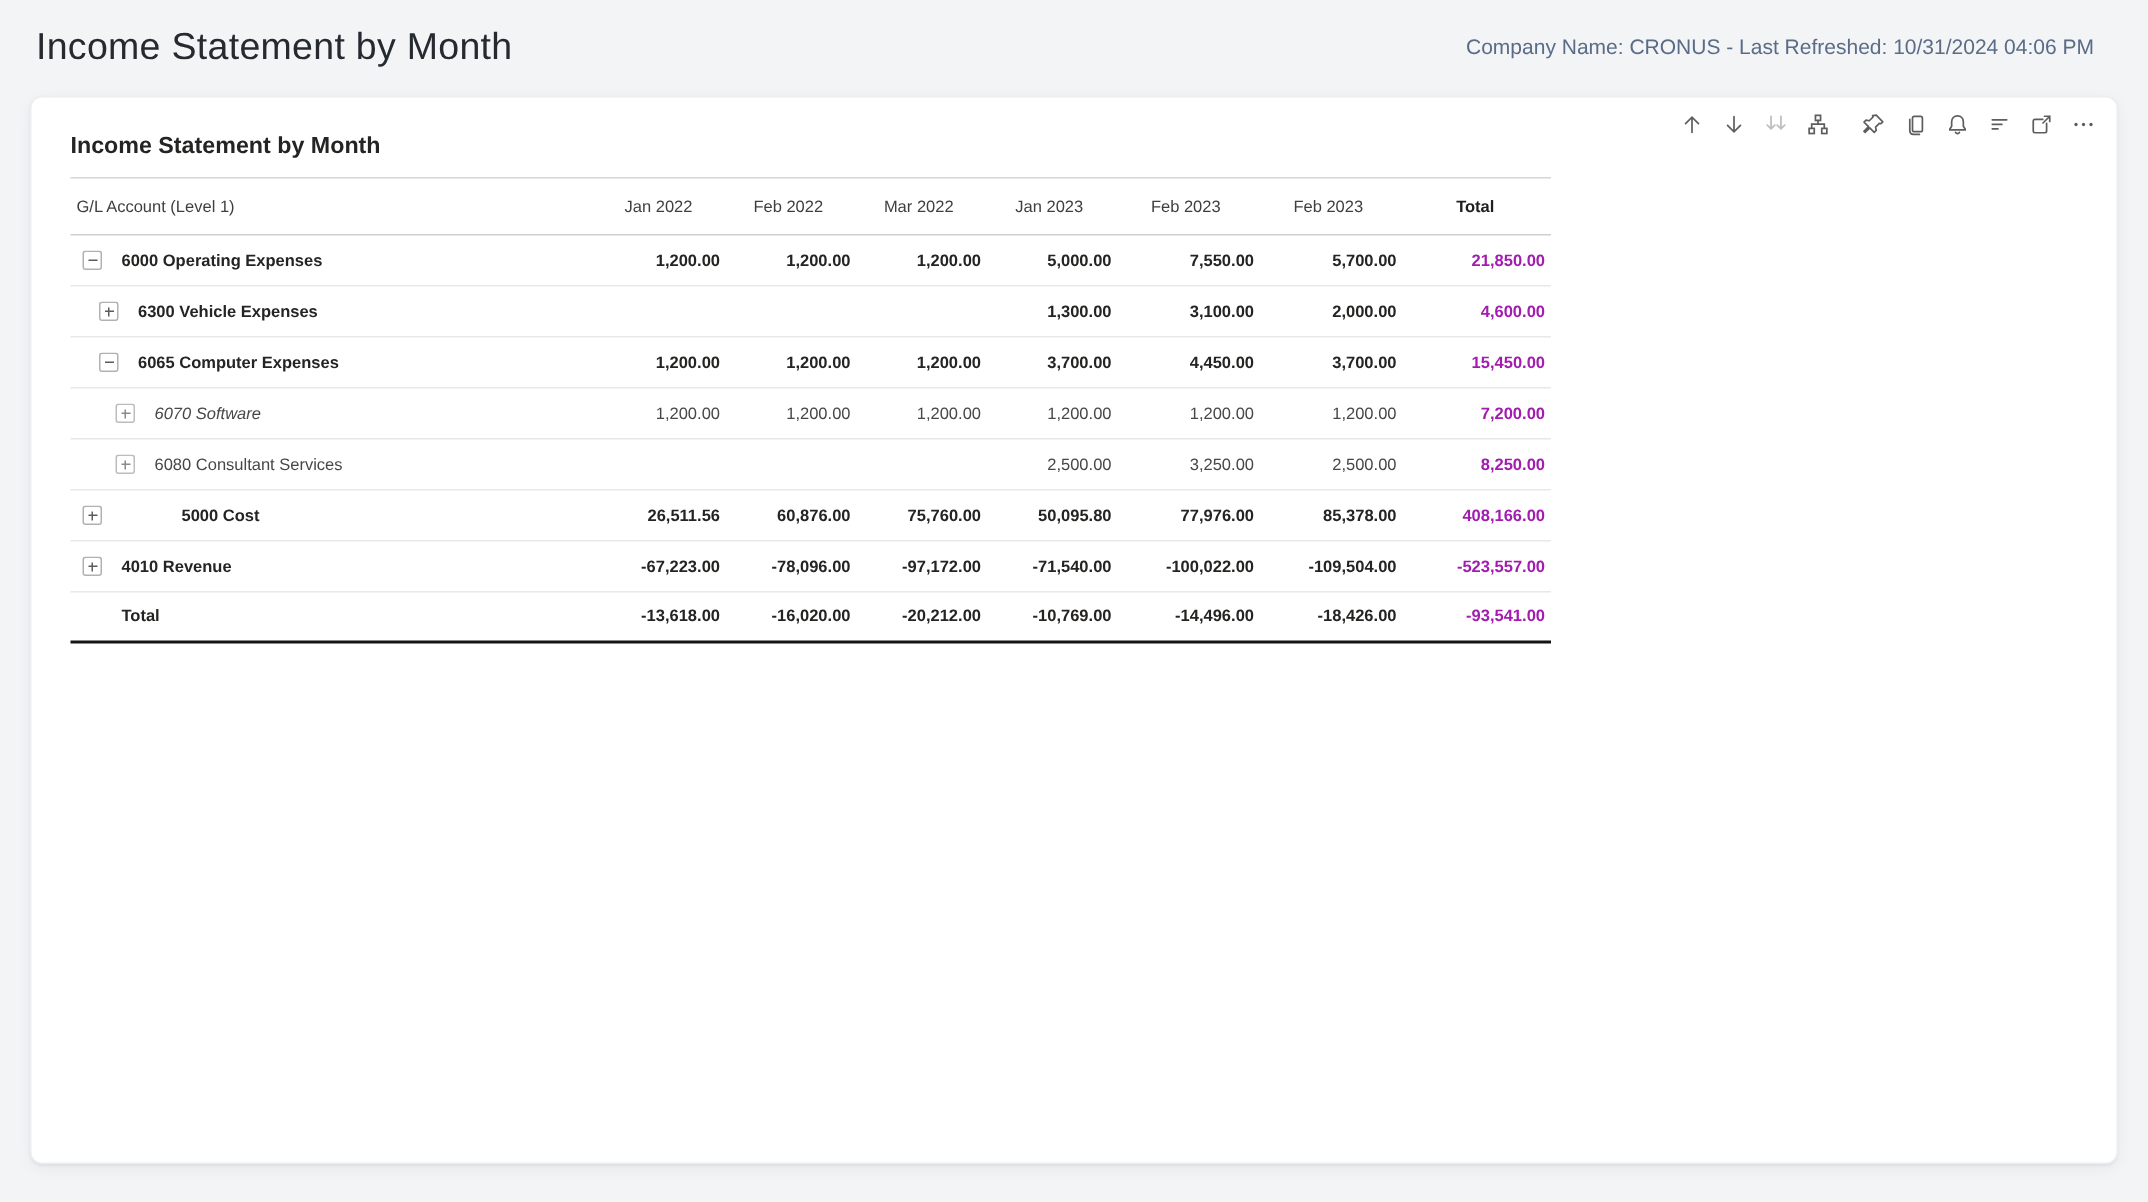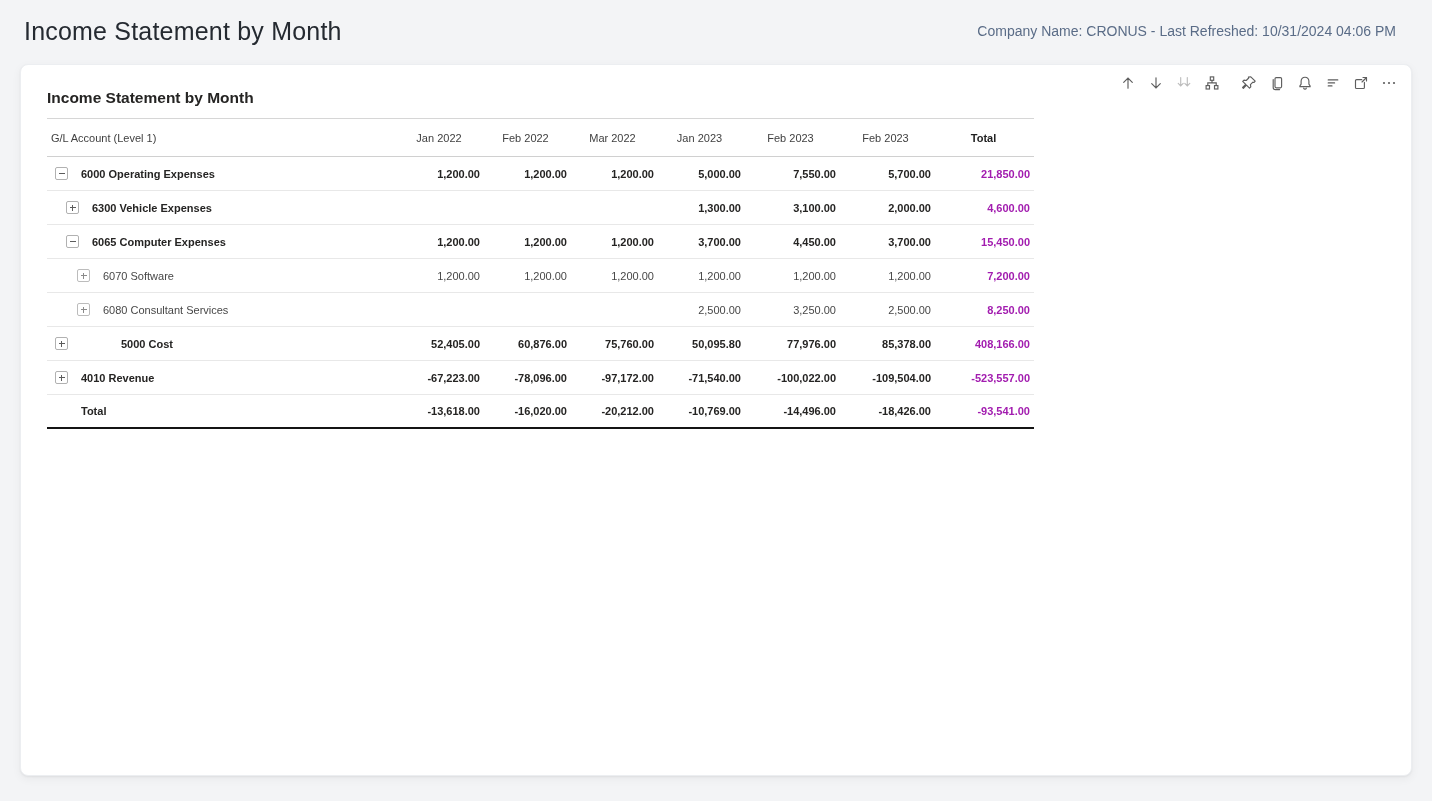--- a/index.html
+++ b/index.html
@@ -235,21 +235,21 @@
             </div>
             <div class="num">1,200.00</div>
             <div class="num">1,200.00</div>
             <div class="num">1,200.00</div>
             <div class="num">3,700.00</div>
             <div class="num">4,450.00</div>
             <div class="num">3,700.00</div>
             <div class="num total-col">15,450.00</div>
           </div>
           <div class="row light">
-            <div class="cell-label" style="padding-left: 30px;">
+            <div class="cell-label" style="padding-left: 30px; font-style: italic;">
               <span class="toggle plus"></span>
               <span>6070 Software</span>
             </div>
             <div class="num">1,200.00</div>
             <div class="num">1,200.00</div>
             <div class="num">1,200.00</div>
             <div class="num">1,200.00</div>
             <div class="num">1,200.00</div>
             <div class="num">1,200.00</div>
             <div class="num total-col">7,200.00</div>
@@ -265,21 +265,21 @@
             <div class="num">2,500.00</div>
             <div class="num">3,250.00</div>
             <div class="num">2,500.00</div>
             <div class="num total-col">8,250.00</div>
           </div>
           <div class="row bold">
             <div class="cell-label" style="padding-left: 8px; gap: 40px;">
               <span class="toggle plus"></span>
               <span>5000 Cost</span>
             </div>
-            <div class="num">52,405.00</div>
+            <div class="num">26,511.56</div>
             <div class="num">60,876.00</div>
             <div class="num">75,760.00</div>
             <div class="num">50,095.80</div>
             <div class="num">77,976.00</div>
             <div class="num">85,378.00</div>
             <div class="num total-col">408,166.00</div>
           </div>
           <div class="row bold">
             <div class="cell-label" style="padding-left: 8px;">
               <span class="toggle plus"></span>

